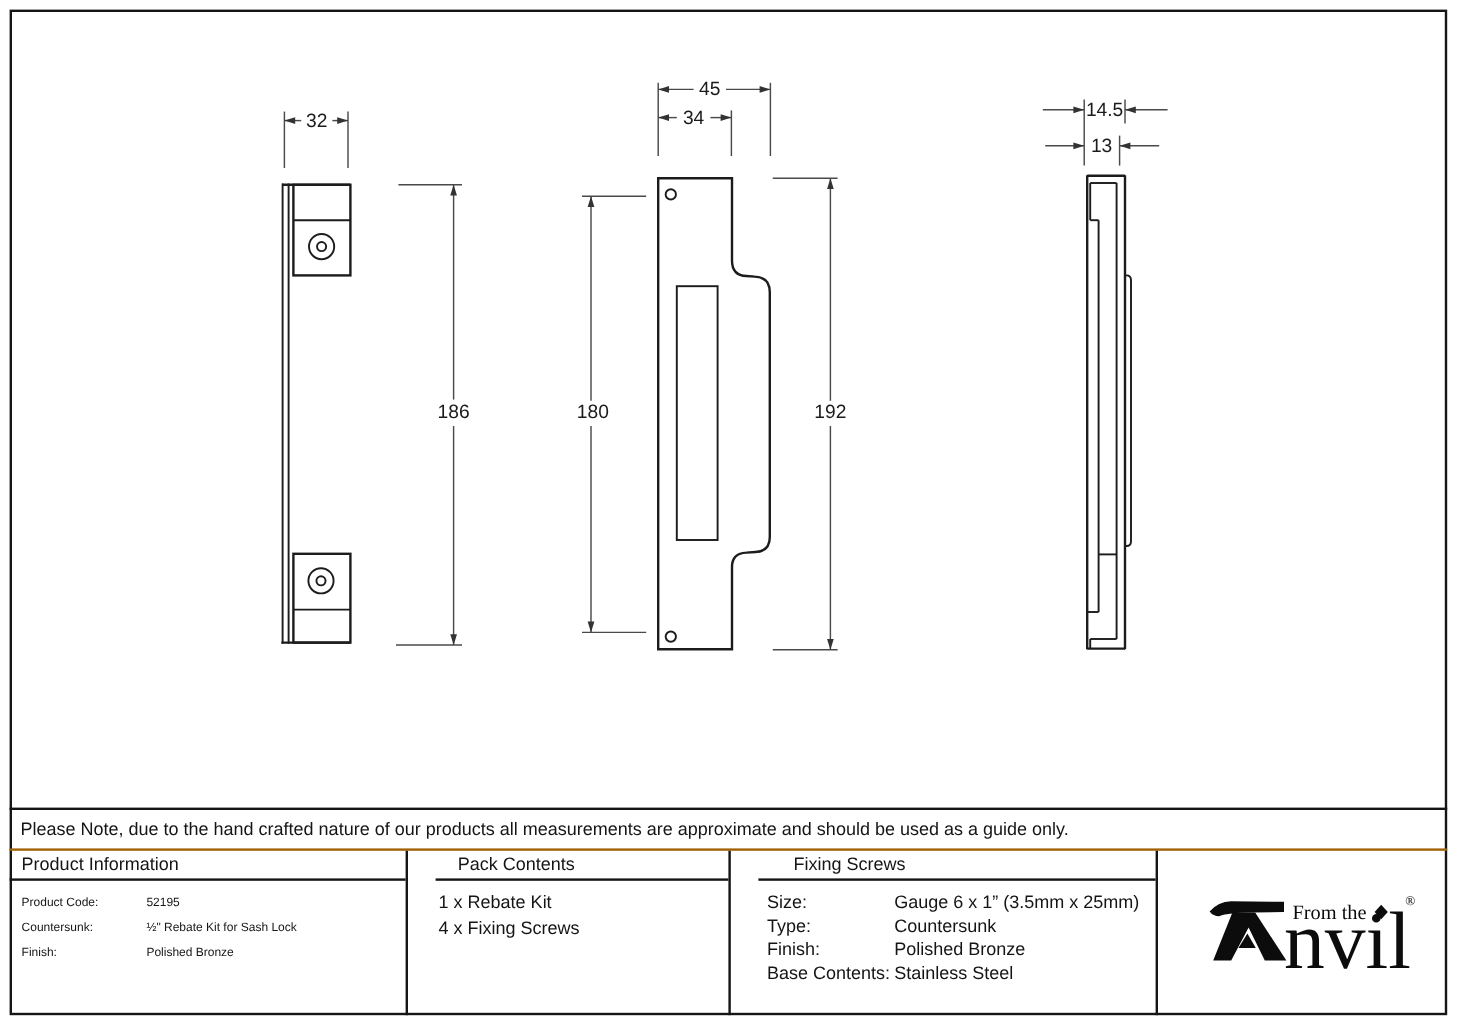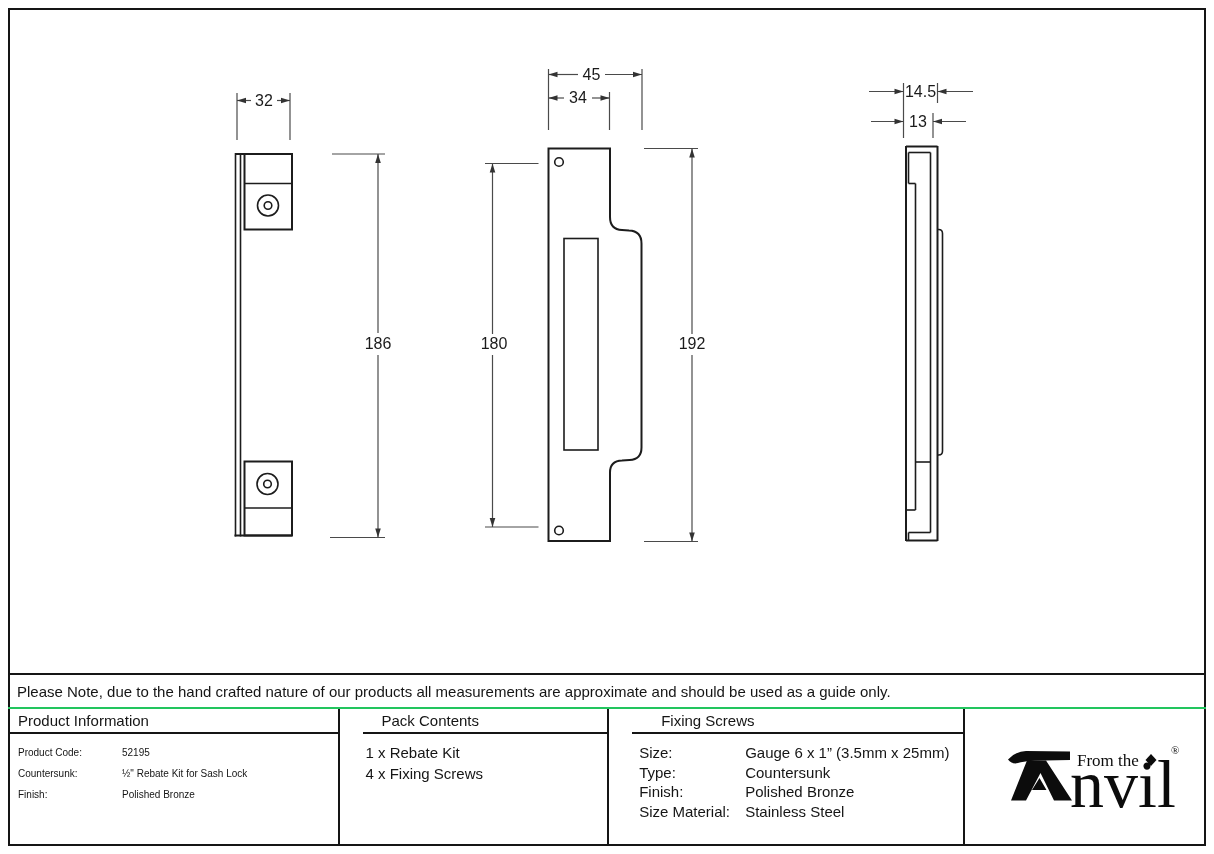--- a/index.html
+++ b/index.html
@@ -7,21 +7,21 @@
           font-family:"Liberation Sans",sans-serif;color:#151515;}
   #page-border{position:absolute;left:8px;top:8px;width:1198px;height:838px;
                border:2px solid #151515;box-sizing:border-box;}
   svg{position:absolute;left:0;top:0;pointer-events:none;}
   .part{stroke:#1c1c1c;stroke-width:2;fill:none;}
   .part-thin{stroke:#1c1c1c;stroke-width:1.6;fill:none;}
   .dim{stroke:#4a4a4a;stroke-width:1.2;fill:none;}
   .dimarrow{fill:#333333;stroke:none;}
   .dimtext{font-family:"Liberation Sans",sans-serif;font-size:16px;fill:#1b1b1b;text-anchor:middle;}
   .note-row{position:absolute;left:8px;top:673px;width:1198px;height:36px;box-sizing:border-box;
-            border-top:2px solid #151515;border-bottom:2px solid #22c55e;display:flex;align-items:center;
+            border-top:2px solid #151515;border-bottom:2px solid #a16207;display:flex;align-items:center;
             padding-left:9px;font-size:15px;}
   .spec-table{position:absolute;left:8px;top:709px;width:1198px;height:137px;display:flex;box-sizing:border-box;gap:23px;}
   .col{box-sizing:border-box;height:137px;}
   .col-borders{border-right:2px solid #151515;}
   .col-product{width:341px;}
   .col-pack{width:252px;}
   .col-screws{width:341px;}
   .col-logo{width:224px;position:relative;}
   .cell-header{height:25px;box-sizing:border-box;border-bottom:2px solid #151515;
                line-height:23px;padding-left:10px;font-size:15px;}
@@ -200,21 +200,21 @@
         <div>
           <span class="tlabel-screws">Size:</span><span>Gauge 6 x 1” (3.5mm x 25mm)</span>
         </div>
         <div>
           <span class="tlabel-screws">Type:</span><span>Countersunk</span>
         </div>
         <div>
           <span class="tlabel-screws">Finish:</span><span>Polished Bronze</span>
         </div>
         <div>
-          <span class="tlabel-screws">Size Material:</span><span>Stainless Steel</span>
+          <span class="tlabel-screws">Base Contents:</span><span>Stainless Steel</span>
         </div>
       </div>
     </div>
 
     <div class="col col-logo">
       <svg class="logo-svg" width="203" height="137" viewBox="0 0 203 137">
 
         <g>
           <path fill="#0c0c0c" d="M20,50.5 Q27,42.5 38,42 L82,42.5 L82,51 L56,51.5 Q36,51.5 28,54.5 Q23,54.5 20,50.5 Z"></path>
           <path fill="#0c0c0c" fill-rule="evenodd" d="M39,51.5 L58,51.5 L84,91.5 L66,91.5 L52.5,64 L38,91.5 L23,91.5 Z M51.5,69 L58.5,81 L44,81 Z"></path>

